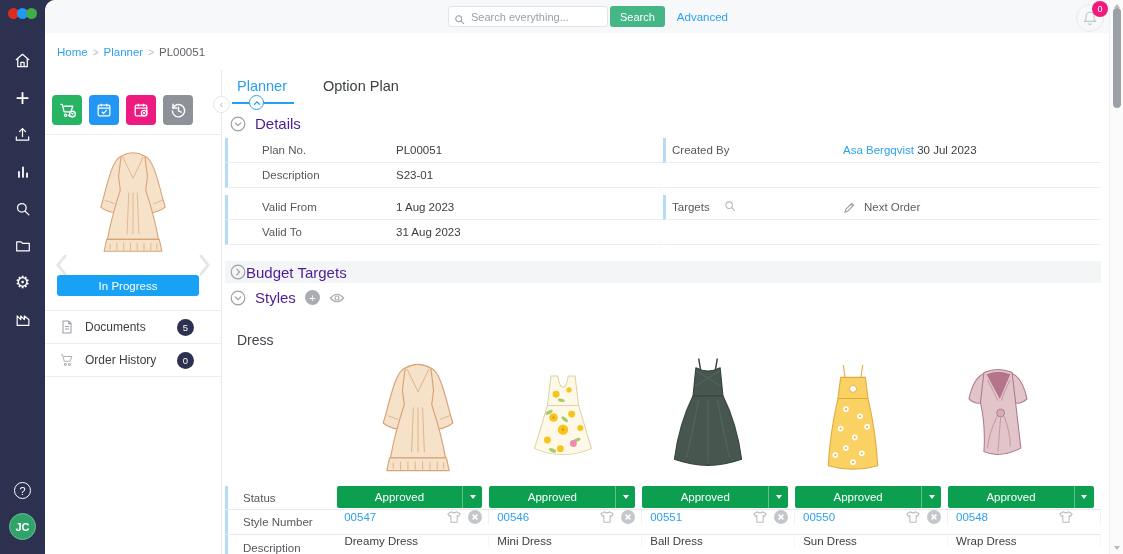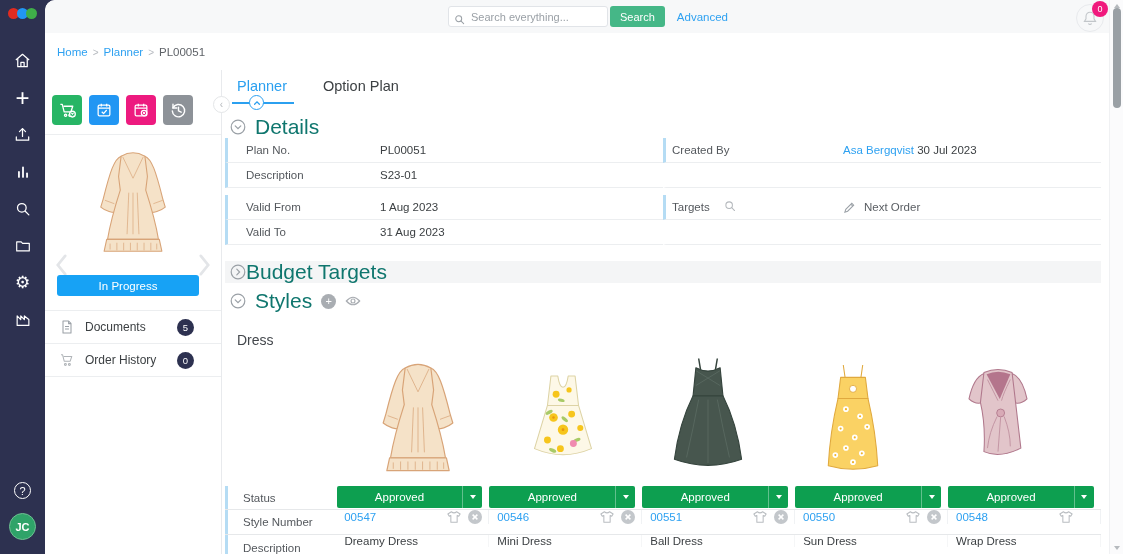--- a/index.html
+++ b/index.html
@@ -59,30 +59,30 @@
 
   
   .main { position:absolute; left:178px; top:0; right:14px; bottom:0; background:#fff; }
   .tabs { position:absolute; left:14px; top:8px; display:flex; gap:36px; }
   .tab { font-size:14.5px; cursor:pointer; color:#3c4043; }
   .tab.active { color:#2ba0f0; }
   .tab-underline { position:absolute; left:9px; top:32px; width:62px; height:2px; background:#2ba0f0; }
   .tab-circle { position:absolute; left:26px; top:25px; width:15px; height:15px; border:1.5px solid #2ba0f0; border-radius:50%; background:#fff; display:flex; align-items:center; justify-content:center; }
 
   .section-head { position:absolute; display:flex; align-items:center; gap:9px; }
-  .section-title { font-size:21px; color:#0f766e; }
+  .section-title { font-size:15px; color:#4c1d95; }
   .icon-btn { cursor:pointer; display:flex; align-items:center; }
 
   .details { position:absolute; left:2px; top:68px; right:8px; display:flex; }
   .dcol-l { width:438px; }
   .dcol-r { flex:1; }
   .drow { height:25px; display:flex; align-items:center; border-bottom:1px solid #eceef0; border-left:3px solid #b5dcf4; }
   .drow.noblue { border-left-color:transparent; }
   .dgap { height:7px; }
-  .dcol-l .drow { padding-left:18px; }
+  .dcol-l .drow { padding-left:34px; }
   .dcol-l .dlbl { width:134px; }
   .dcol-r .drow { padding-left:6px; }
   .dcol-r .dlbl { width:171px; }
   .dlbl { font-size:11.5px; color:#54585d; display:flex; align-items:center; }
   .dval { font-size:11.5px; color:#3c4043; }
   .dlink { color:#2ea1f1; cursor:pointer; }
   .cust-mag { margin-left:14px; }
   .next-order { display:flex; align-items:center; gap:8px; color:#5a5e63; font-size:11.5px; cursor:pointer; }
 
   .budget-bar { position:absolute; left:2px; top:191px; right:8px; height:22px; background:#f4f5f6; display:flex; align-items:center; padding-left:5px; cursor:pointer; }

